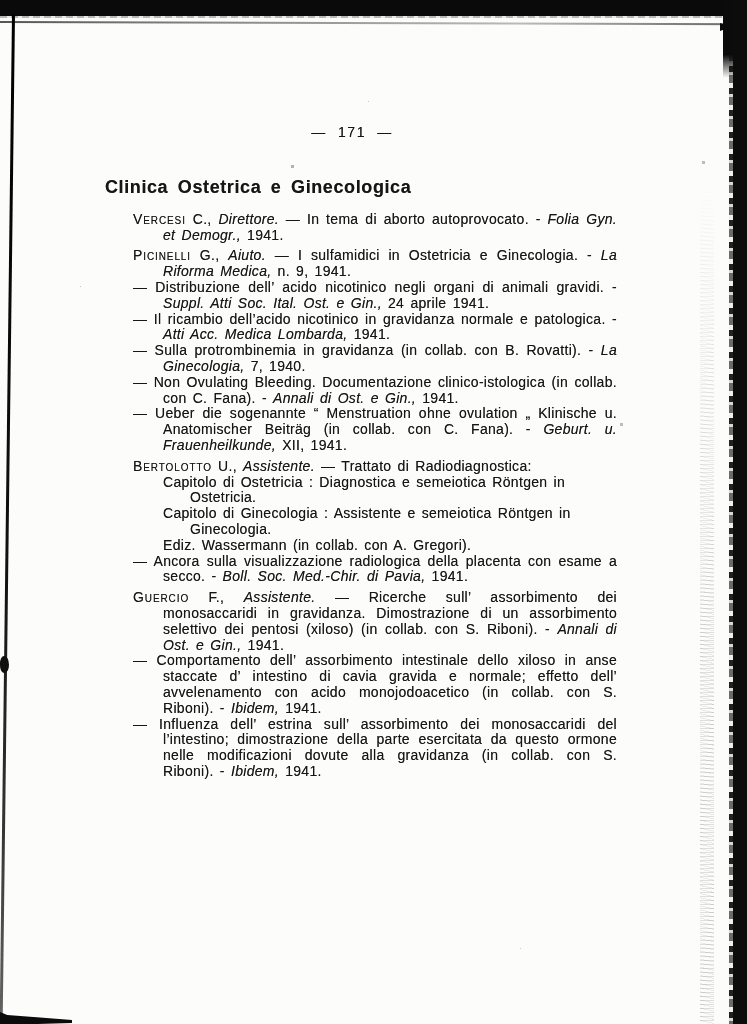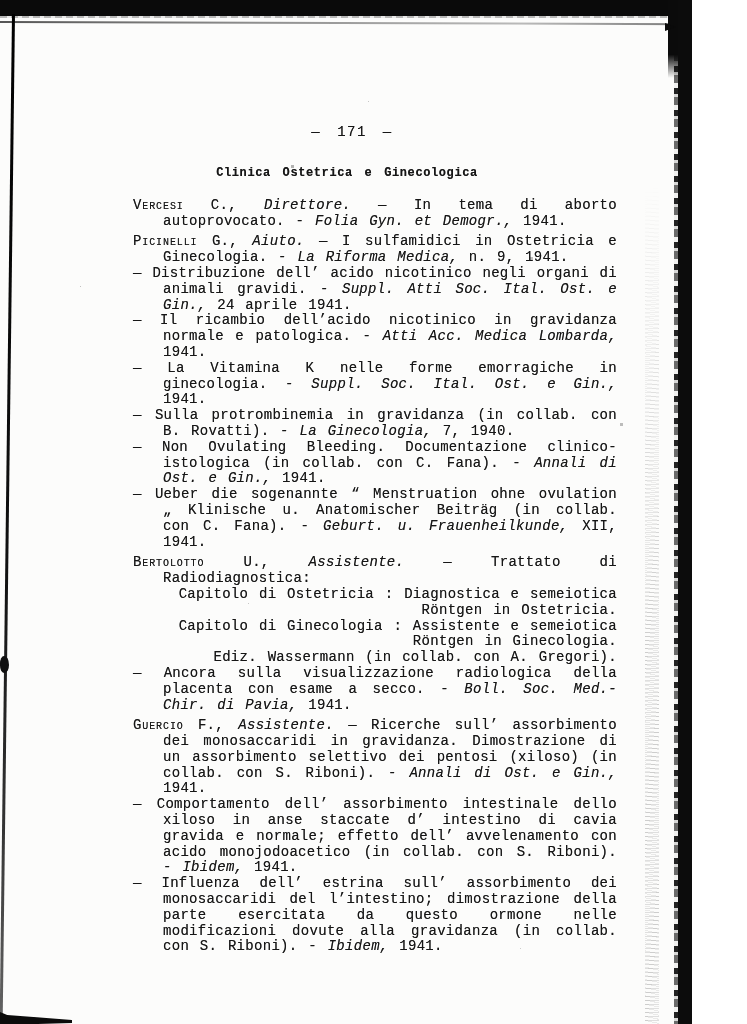--- a/index.html
+++ b/index.html
@@ -1,21 +1,21 @@
 <!DOCTYPE html>
 <html style="--ink: #161616; --paper: #fcfcfb; --edge: #0a0a0a;"><head>
 <meta charset="utf-8">
 <style>
   html,body{margin:0;padding:0;}
   .page{
     position:relative;
-    width:692px;height:1024px;
+    width:747px;height:1024px;
     background:var(--paper,#fcfcfb);
     overflow:hidden;
-    font-family:Liberation Mono, monospace;
+    font-family:Liberation Sans, sans-serif;
     color:var(--ink,#161616);
   }
   
   .top-edge{
     position:absolute;top:0;left:0;right:0;height:16px;
     background:var(--edge,#0a0a0a);
   }
   .top-edge::after{
     content:"";position:absolute;left:0;right:0;bottom:-2px;height:2px;
     background:repeating-linear-gradient(to right,rgba(0,0,0,.55) 0 7px,rgba(0,0,0,.15) 7px 11px);
@@ -87,30 +87,30 @@
     position:absolute;left:133px;top:125px;width:484px;
     font-size:14px;line-height:15.8px;
     letter-spacing:.3px;word-spacing:2px;
     text-shadow:0 0 .4px rgba(0,0,0,.55);
   }
   .page-number{
     text-align:center;transform:translateX(-23px);
     letter-spacing:1.5px;word-spacing:6px;
   }
   .title{
-    margin:22px 0 0 0;text-align:center;transform:translateX(-28px);
-    font-size:12px;line-height:20px;font-weight:bold;
+    margin:36px 0 0 0;transform:translateX(-28px);
+    font-size:18px;line-height:20px;font-weight:bold;
     letter-spacing:.6px;word-spacing:4px;
   }
   .bib{margin-top:15px;}
   .bib p{
     margin:0;text-align:justify;
     padding-left:30px;text-indent:-30px;
   }
-  .bib p.sub{padding-left:57px;text-indent:-27px;text-align:right;}
+  .bib p.sub{padding-left:57px;text-indent:-27px;text-align:left;}
   .bib p.group-start{margin-top:5px;}
   .s-sc{font-variant:small-caps;letter-spacing:.9px;margin-top:13px;}
   .s-i{font-style:italic;}
 </style>
 </head>
 <body>
 
 <div class="page">
   <div class="top-edge"></div>
   <div class="fold-line"></div>
@@ -123,21 +123,20 @@
   <div class="specks"></div>
 
   <div class="content">
     <div class="page-number">— 171 —</div>
     <h1 class="title">Clinica Ostetrica e Ginecologica</h1>
     <div class="bib" id="bibliography">
         <p class="author"><span class="s-sc">Vercesi</span><span class="s-n"> C., </span><span class="s-i">Direttore.</span><span class="s-n"> — In tema di aborto autoprovocato. - </span><span class="s-i">Folia Gyn. et Demogr.,</span><span class="s-n"> 1941.</span></p>
         <p class="author group-start"><span class="s-sc">Picinelli</span><span class="s-n"> G., </span><span class="s-i">Aiuto.</span><span class="s-n"> — I sulfamidici in Ostetricia e Ginecologia. - </span><span class="s-i">La Riforma Medica,</span><span class="s-n"> n. 9, 1941.</span></p>
         <p class="dash"><span class="s-n">— Distribuzione dell’ acido nicotinico negli organi di animali gravidi. - </span><span class="s-i">Suppl. Atti Soc. Ital. Ost. e Gin.,</span><span class="s-n"> 24 aprile 1941.</span></p>
         <p class="dash"><span class="s-n">— Il ricambio dell’acido nicotinico in gravidanza normale e patologica. - </span><span class="s-i">Atti Acc. Medica Lombarda,</span><span class="s-n"> 1941.</span></p>
-        <p class="dash"><span class="s-n">— La Vitamina K nelle forme emorragiche in ginecologia. - </span><span class="s-i">Suppl. Soc. Ital. Ost. e Gin.,</span><span class="s-n"> 1941.</span></p>
         <p class="dash"><span class="s-n">— Sulla protrombinemia in gravidanza (in collab. con B. Rovatti). - </span><span class="s-i">La Ginecologia,</span><span class="s-n"> 7, 1940.</span></p>
         <p class="dash"><span class="s-n">— Non Ovulating Bleeding. Documentazione clinico-istologica (in collab. con C. Fana). - </span><span class="s-i">Annali di Ost. e Gin.,</span><span class="s-n"> 1941.</span></p>
         <p class="dash"><span class="s-n">— Ueber die sogenannte “ Menstruation ohne ovulation „ Klinische u. Anatomischer Beiträg (in collab. con C. Fana). - </span><span class="s-i">Geburt. u. Frauenheilkunde,</span><span class="s-n"> XII, 1941.</span></p>
         <p class="author group-start"><span class="s-sc">Bertolotto</span><span class="s-n"> U., </span><span class="s-i">Assistente.</span><span class="s-n"> — Trattato di Radiodiagnostica:</span></p>
         <p class="sub"><span class="s-n">Capitolo di Ostetricia : Diagnostica e semeiotica Röntgen in Ostetricia.</span></p>
         <p class="sub"><span class="s-n">Capitolo di Ginecologia : Assistente e semeiotica Röntgen in Ginecologia.</span></p>
         <p class="sub"><span class="s-n">Ediz. Wassermann (in collab. con A. Gregori).</span></p>
         <p class="dash"><span class="s-n">— Ancora sulla visualizzazione radiologica della placenta con esame a secco. - </span><span class="s-i">Boll. Soc. Med.-Chir. di Pavia,</span><span class="s-n"> 1941.</span></p>
         <p class="author group-start"><span class="s-sc">Guercio</span><span class="s-n"> F., </span><span class="s-i">Assistente.</span><span class="s-n"> — Ricerche sull’ assorbimento dei monosaccaridi in gravidanza. Dimostrazione di un assorbimento selettivo dei pentosi (xiloso) (in collab. con S. Riboni). - </span><span class="s-i">Annali di Ost. e Gin.,</span><span class="s-n"> 1941.</span></p>
         <p class="dash"><span class="s-n">— Comportamento dell’ assorbimento intestinale dello xiloso in anse staccate d’ intestino di cavia gravida e normale; effetto dell’ avvelenamento con acido monojodoacetico (in collab. con S. Riboni). - </span><span class="s-i">Ibidem,</span><span class="s-n"> 1941.</span></p>

